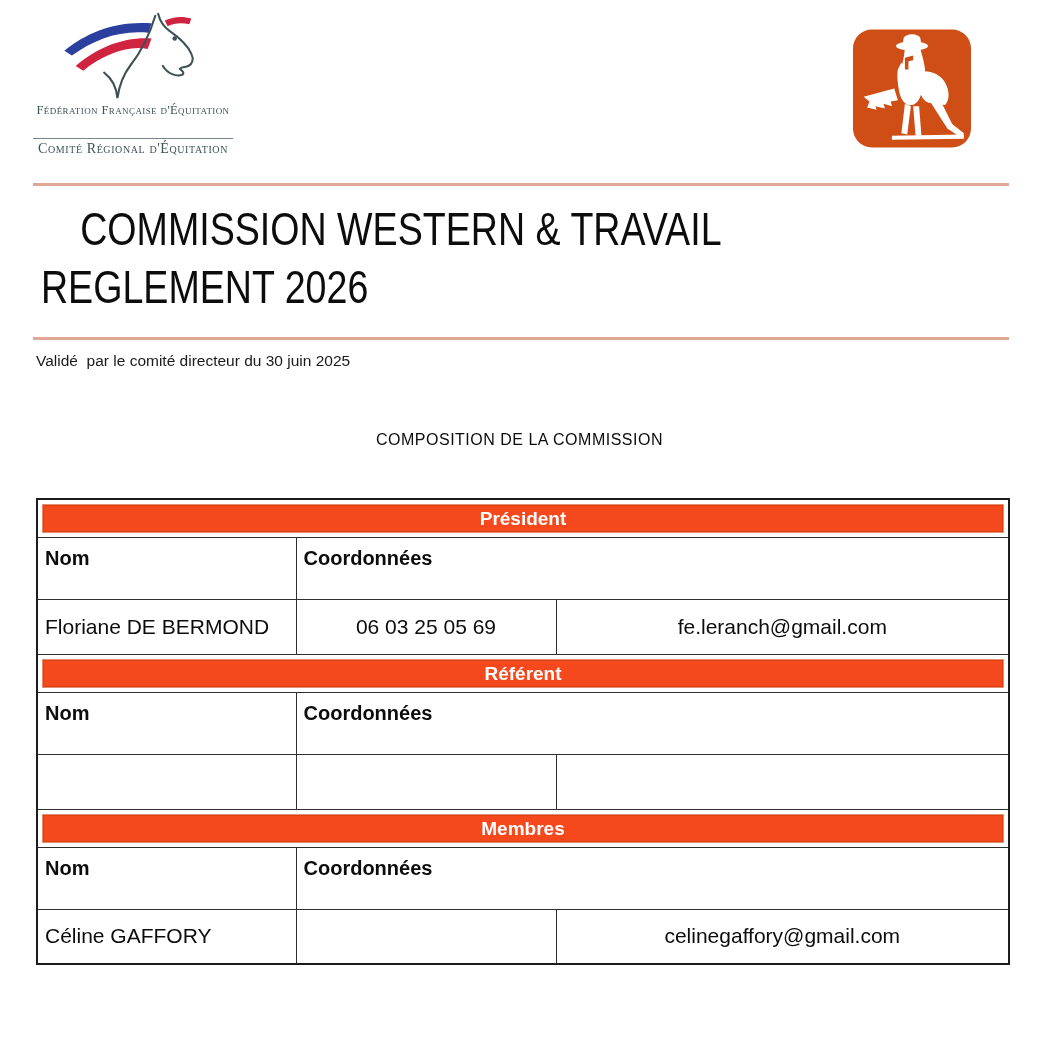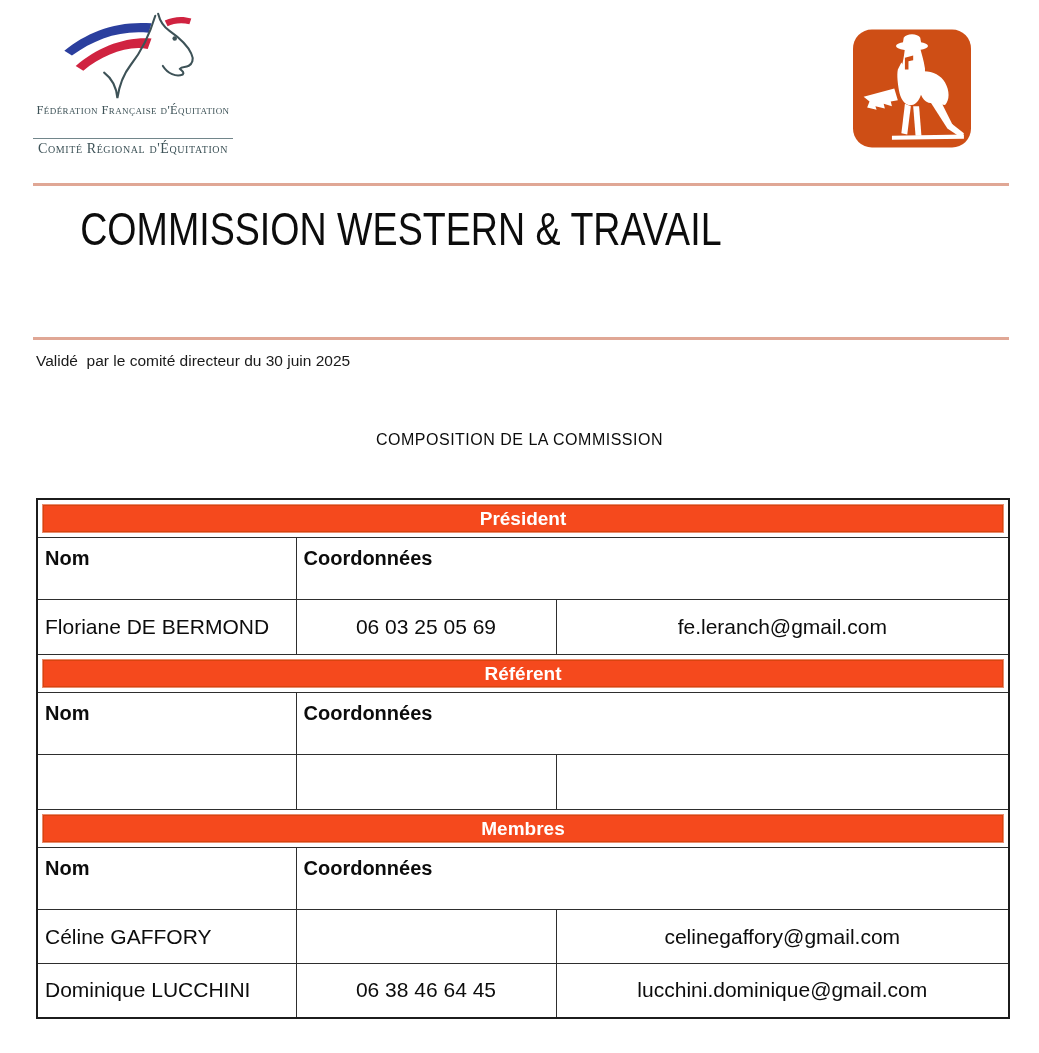--- a/index.html
+++ b/index.html
@@ -99,20 +99,21 @@
       <path d="M80,84 L92,92 L94,88 L84,80 Z"></path>
       <path d="M33,90 L94,89 L94,92.5 L33,93.5 Z"></path>
     </g>
     <path d="M44,24 L51,22 L51,26 L47,27 L47,34 L44,34 Z" fill="#CE4E15"></path>
   </svg>
 
   <div class="rule rule-1"></div>
 
   <div class="doc-title">
     <div><span class="stretch">COMMISSION WESTERN &amp; TRAVAIL</span></div>
+    <div><span class="stretch">REGLEMENT 2026</span></div>
   </div>
 
   <div class="rule rule-2"></div>
 
   <div class="validation">Validé  par le comité directeur du 30 juin 2025</div>
 
   <div class="section-heading">COMPOSITION DE LA COMMISSION</div>
 
   <table class="commission">
     <colgroup>
@@ -159,21 +160,16 @@
     </tr>
     <tr class="head-row">
       <td>Nom</td>
       <td colspan="2">Coordonnées</td>
     </tr>
     <tr class="data-row short">
       <td class="name">Céline GAFFORY</td>
       <td class="phone"></td>
       <td class="email">celinegaffory@gmail.com</td>
     </tr>
-    <tr class="data-row short">
-      <td class="name">Dominique LUCCHINI</td>
-      <td class="phone">06 38 46 64 45</td>
-      <td class="email">lucchini.dominique@gmail.com</td>
-    </tr>
   </tbody>
     </table>
 
 </div>
 
 </body></html>

